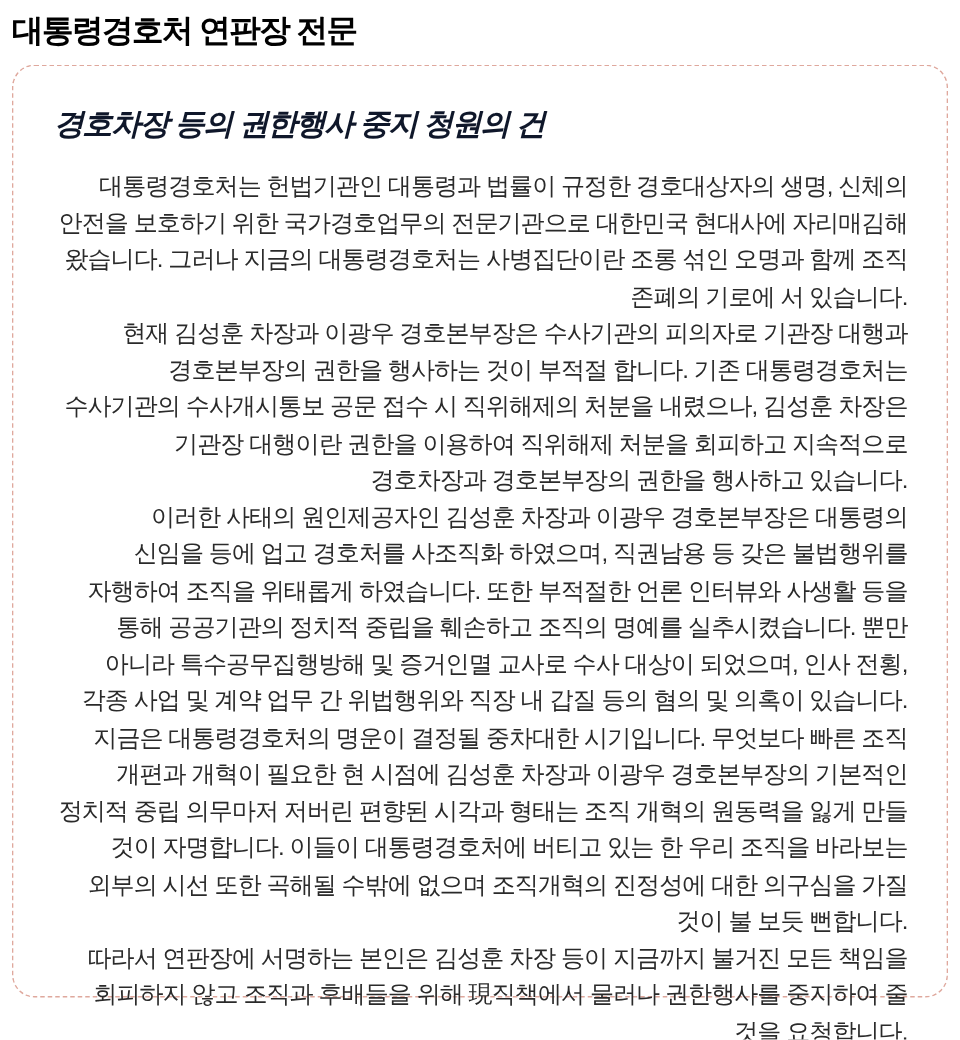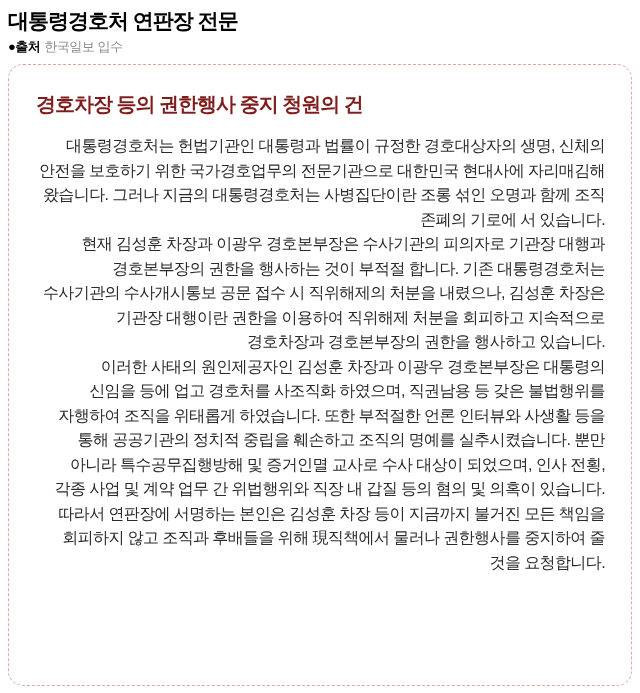--- a/index.html
+++ b/index.html
@@ -39,54 +39,53 @@
   .doc-box {
     margin-top: 9px;
     width: 624px;
     height: 622px;
     border: 1px dashed #dfa89d;
     border-radius: 15px;
     background: #ffffff;
     padding: 27px 26px 0 27px;
   }
   .doc-heading {
-    color: #7f1d1d;
+    color: #0f172a;
     font-size: 20px;
     font-weight: bold;
     letter-spacing: -1px;
     line-height: 24px;
     margin-bottom: 18px;
+    font-style: italic;
   }
   .doc-body p {
     font-size: 16px;
     line-height: 24.5px;
     color: #2a2a2a;
     letter-spacing: -0.6px;
     text-indent: 1em;
     word-break: keep-all;
     text-align: right;
   }
 </style>
 </head>
 <body>
 
 <div class="page">
 
   <div class="page-title">대통령경호처 연판장 전문</div>
 
-  <div class="source-line">
-    <span class="source-label">●출처</span><span class="source-value">한국일보 입수</span>
-  </div>
 
   <div class="doc-box">
 
     <div class="doc-heading">경호차장 등의 권한행사 중지 청원의 건</div>
 
     <div class="doc-body">
       <p>대통령경호처는 헌법기관인 대통령과 법률이 규정한 경호대상자의 생명, 신체의 안전을 보호하기 위한 국가경호업무의 전문기관으로 대한민국 현대사에 자리매김해 왔습니다. 그러나 지금의 대통령경호처는 사병집단이란 조롱 섞인 오명과 함께 조직 존폐의 기로에 서 있습니다.</p>
       <p>현재 김성훈 차장과 이광우 경호본부장은 수사기관의 피의자로 기관장 대행과 경호본부장의 권한을 행사하는 것이 부적절 합니다. 기존 대통령경호처는 수사기관의 수사개시통보 공문 접수 시 직위해제의 처분을 내렸으나, 김성훈 차장은 기관장 대행이란 권한을 이용하여 직위해제 처분을 회피하고 지속적으로 경호차장과 경호본부장의 권한을 행사하고 있습니다.</p>
       <p>이러한 사태의 원인제공자인 김성훈 차장과 이광우 경호본부장은 대통령의 신임을 등에 업고 경호처를 사조직화 하였으며, 직권남용 등 갖은 불법행위를 자행하여 조직을 위태롭게 하였습니다. 또한 부적절한 언론 인터뷰와 사생활 등을 통해 공공기관의 정치적 중립을 훼손하고 조직의 명예를 실추시켰습니다. 뿐만 아니라 특수공무집행방해 및 증거인멸 교사로 수사 대상이 되었으며, 인사 전횡, 각종 사업 및 계약 업무 간 위법행위와 직장 내 갑질 등의 혐의 및 의혹이 있습니다.</p>
+      <p>지금은 대통령경호처의 명운이 결정될 중차대한 시기입니다. 무엇보다 빠른 조직 개편과 개혁이 필요한 현 시점에 김성훈 차장과 이광우 경호본부장의 기본적인 정치적 중립 의무마저 저버린 편향된 시각과 형태는 조직 개혁의 원동력을 잃게 만들 것이 자명합니다. 이들이 대통령경호처에 버티고 있는 한 우리 조직을 바라보는 외부의 시선 또한 곡해될 수밖에 없으며 조직개혁의 진정성에 대한 의구심을 가질 것이 불 보듯 뻔합니다.</p>
       <p>따라서 연판장에 서명하는 본인은 김성훈 차장 등이 지금까지 불거진 모든 책임을 회피하지 않고 조직과 후배들을 위해 現직책에서 물러나 권한행사를 중지하여 줄 것을 요청합니다.</p>
     </div>
 
   </div>
 
 </div>
 
 </body></html>

